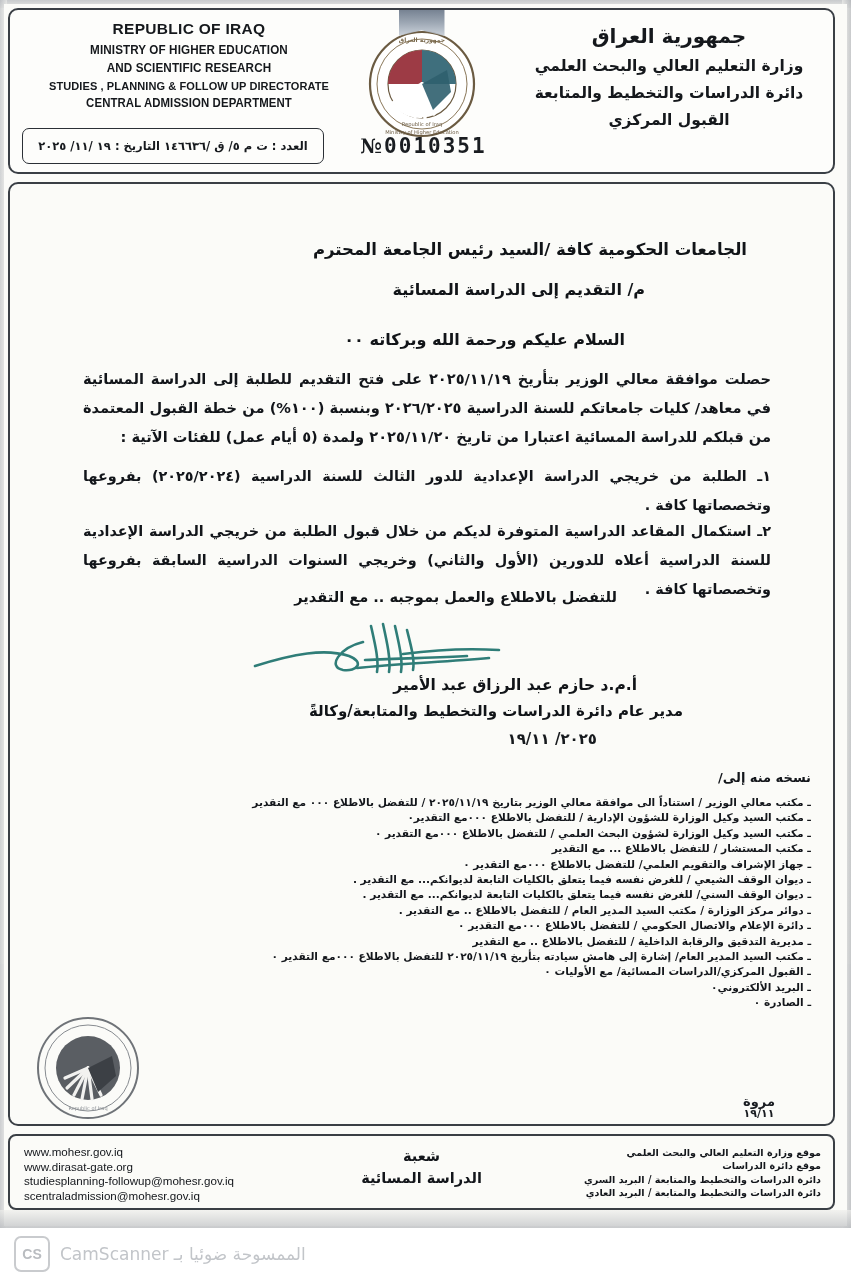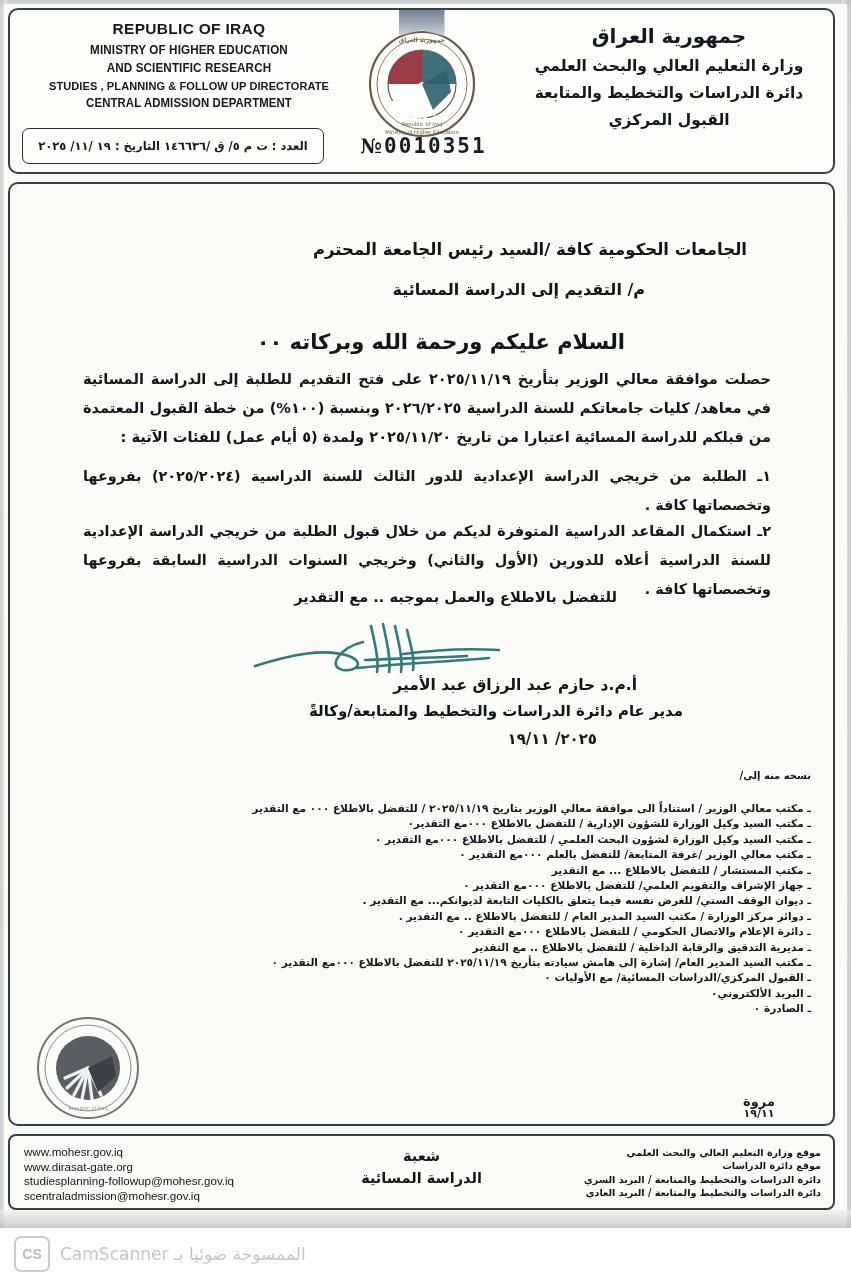--- a/index.html
+++ b/index.html
@@ -102,21 +102,21 @@
     font-family:"DejaVu Sans",sans-serif;font-size:16.5px;font-weight:bold;
     color:#111418;direction:rtl;
   }
   .subject-line{
     position:absolute;right:188px;top:96px;
     font-family:"DejaVu Sans",sans-serif;font-size:16px;font-weight:bold;
     color:#111418;direction:rtl;
   }
   .greeting{
     position:absolute;right:208px;top:146px;
-    font-family:"DejaVu Sans",sans-serif;font-size:21px;font-weight:bold;
+    font-family:"DejaVu Sans",sans-serif;font-size:16px;font-weight:bold;
     color:#111418;direction:rtl;
   }
 
   .para{
     position:absolute;right:62px;top:180px;width:688px;
     direction:rtl;text-align:justify;
     font-family:"DejaVu Sans",sans-serif;
     font-size:14.6px;line-height:29px;color:#12151a;font-weight:600;
   }
 
@@ -152,21 +152,21 @@
     font-family:"DejaVu Sans",sans-serif;font-size:15px;font-weight:bold;
     color:#16191d;direction:rtl;letter-spacing:1px;
   }
 
   
   .cc-block{
     position:absolute;right:22px;top:586px;width:420px;
     direction:rtl;text-align:right;
     font-family:"DejaVu Sans",sans-serif;color:#13161b;
   }
-  .cc-title{font-size:10px;font-weight:bold;margin-bottom:20px;}
+  .cc-title{font-size:13px;font-weight:bold;margin-bottom:10px;}
   .cc-item{font-size:10.6px;line-height:15.4px;font-weight:600;white-space:nowrap;}
 
   .handnote{
     position:absolute;right:58px;top:910px;
     font-family:"DejaVu Sans",sans-serif;font-size:13px;font-weight:bold;
     color:#1a1d22;direction:rtl;
   }
   .handnote .hn-d{font-size:11px;display:block;text-align:center;margin-top:-2px;}
 
   
@@ -341,23 +341,23 @@
           <text x="56" y="98" text-anchor="middle">Republic of Iraq</text>
         </g>
       </svg>
     </div>
 
     <div class="cc-block">
       <div class="cc-title">نسخه منه إلى/</div>
       <div class="cc-item">ـ مكتب معالي الوزير / استناداً الى موافقة معالي الوزير بتاريخ ٢٠٢٥/١١/١٩ / للتفضل بالاطلاع ٠٠٠ مع التقدير</div>
       <div class="cc-item">ـ مكتب السيد وكيل الوزارة للشؤون الإدارية / للتفضل بالاطلاع ٠٠٠مع التقدير٠</div>
       <div class="cc-item">ـ مكتب السيد وكيل الوزارة لشؤون البحث العلمي / للتفضل بالاطلاع ٠٠٠مع التقدير ٠</div>
-      <div class="cc-item">ـ مكتب معالي الوزير /غرفة المتابعة/ للتفضل بالعلم ٠٠٠مع التقدير ٠</div>
       <div class="cc-item">ـ مكتب المستشار / للتفضل بالاطلاع ... مع التقدير</div>
       <div class="cc-item">ـ جهاز الإشراف والتقويم العلمي/ للتفضل بالاطلاع ٠٠٠مع التقدير ٠</div>
+      <div class="cc-item">ـ ديوان الوقف الشيعي / للغرض نفسه فيما يتعلق بالكليات التابعة لديوانكم... مع التقدير .</div>
       <div class="cc-item">ـ ديوان الوقف السني/ للغرض نفسه فيما يتعلق بالكليات التابعة لديوانكم... مع التقدير .</div>
       <div class="cc-item">ـ دوائر مركز الوزارة / مكتب السيد المدير العام / للتفضل بالاطلاع .. مع التقدير .</div>
       <div class="cc-item">ـ دائرة الإعلام والاتصال الحكومي / للتفضل بالاطلاع ٠٠٠مع التقدير ٠</div>
       <div class="cc-item">ـ مديرية التدقيق والرقابة الداخلية / للتفضل بالاطلاع .. مع التقدير</div>
       <div class="cc-item">ـ مكتب السيد المدير العام/ إشارة إلى هامش سيادته بتأريخ ٢٠٢٥/١١/١٩ للتفضل بالاطلاع ٠٠٠مع التقدير ٠</div>
       <div class="cc-item">ـ القبول المركزي/الدراسات المسائية/ مع الأوليات ٠</div>
       <div class="cc-item">ـ البريد الألكتروني٠</div>
       <div class="cc-item">ـ الصادرة ٠</div>
     </div>
 

